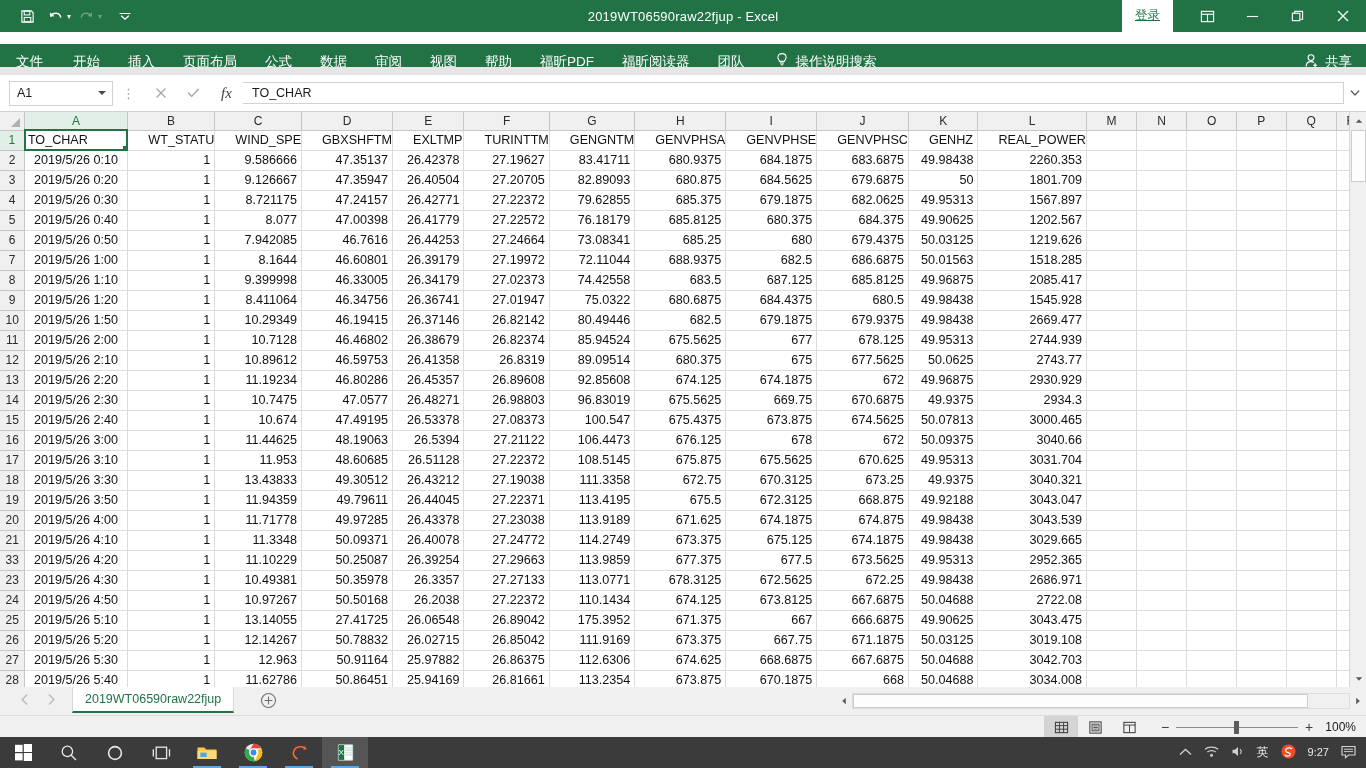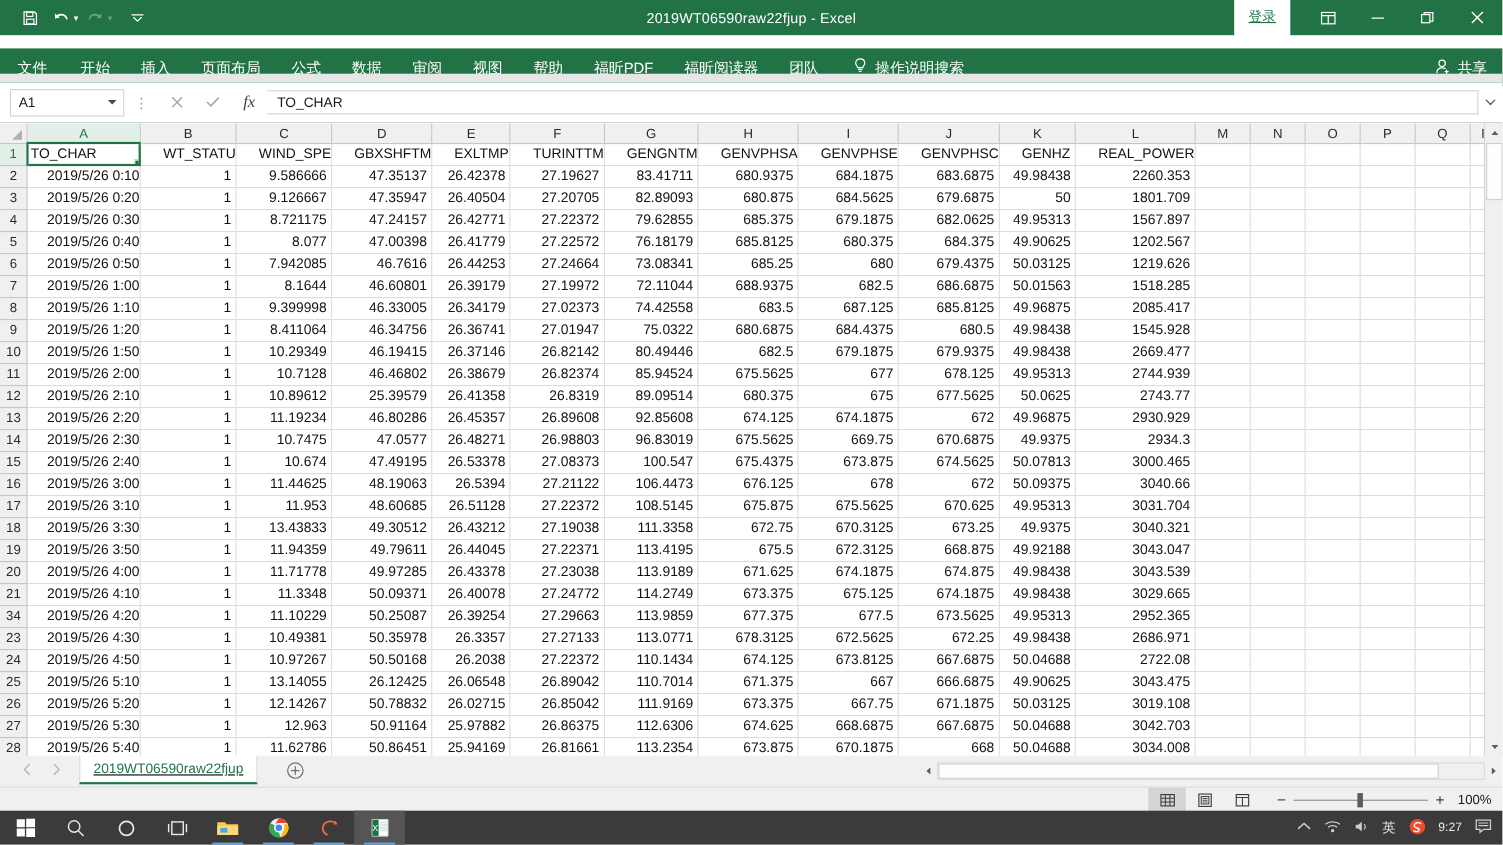--- a/index.html
+++ b/index.html
@@ -140,21 +140,21 @@
   td.rowhead.selrow {
     background: #e2efe8; color: #217346; border-right: 2px solid #217346;
   }
   td.cell {
     height: 20px; border-right: 1px solid #dcdcdc; border-bottom: 1px solid #dcdcdc;
     font-size: 12.6px; color: #111; vertical-align: middle;
     white-space: nowrap; overflow: hidden;
     padding: 0 3px 0 2px;
   }
   td.cell.num { text-align: right; padding-right: 4px; }
-  td.cell.txt { text-align: right; padding-left: 0; }
+  td.cell.txt { text-align: center; padding-left: 0; }
   td.cell.hdr { text-align: left; padding-left: 20px; color: #111; }
   td.cell.blank { }
   td.cell.active {
     border: 2px solid #217346; position: relative;
     padding-left: 2px;
   }
   td.cell.active::after {
     content: ""; position: absolute; right: -3px; bottom: -3px;
     width: 5px; height: 5px; background: #217346; border: 1px solid #fff;
   }
@@ -170,21 +170,21 @@
   }
   .vs-thumb {
     position: absolute; left: 1px; top: 18px; width: 15px; height: 52px;
     background: #fdfdfd; border: 1px solid #cdcdcd;
   }
   .vs-bot { position: absolute; left: 0; bottom: 0; }
 
   
   .tabbar {
     position: absolute; left: 0; top: 687px; width: 1366px; height: 28px;
-    background: #f0f0f0; display: flex; align-items: flex-start; text-decoration: underline;
+    background: #f0f0f0; display: flex; align-items: flex-start;
   }
   .nav-arrows { display: flex; align-items: center; height: 26px; padding-left: 20px; gap: 18px; }
   .nav-arrow { color: #b9b9b9; font-size: 9px; }
   .sheettab {
     margin-left: 16px; height: 26px; background: #ffffff;
     border: 1px solid #d7d7d7; border-top: none; border-bottom: 2px solid #217346;
     display: flex; align-items: center; padding: 0 12px;
     font-size: 12.5px; color: #217346;
   }
   .addsheet {
@@ -667,21 +667,21 @@
             <td class="cell blank"></td>
             <td class="cell blank"></td>
             <td class="cell blank"></td>
             <td class="cell blank"></td>
           </tr>
           <tr>
             <td class="rowhead">12</td>
             <td class="cell txt">2019/5/26 2:10</td>
             <td class="cell num">1</td>
             <td class="cell num">10.89612</td>
-            <td class="cell num">25.39579</td>
+            <td class="cell num">46.59753</td>
             <td class="cell num">26.41358</td>
             <td class="cell num">26.8319</td>
             <td class="cell num">89.09514</td>
             <td class="cell num">680.375</td>
             <td class="cell num">675</td>
             <td class="cell num">677.5625</td>
             <td class="cell num">50.0625</td>
             <td class="cell num">2743.77</td>
             <td class="cell blank"></td>
             <td class="cell blank"></td>
@@ -873,21 +873,21 @@
             <td class="cell num">49.98438</td>
             <td class="cell num">3029.665</td>
             <td class="cell blank"></td>
             <td class="cell blank"></td>
             <td class="cell blank"></td>
             <td class="cell blank"></td>
             <td class="cell blank"></td>
             <td class="cell blank"></td>
           </tr>
           <tr>
-            <td class="rowhead">34</td>
+            <td class="rowhead">33</td>
             <td class="cell txt">2019/5/26 4:20</td>
             <td class="cell num">1</td>
             <td class="cell num">11.10229</td>
             <td class="cell num">50.25087</td>
             <td class="cell num">26.39254</td>
             <td class="cell num">27.29663</td>
             <td class="cell num">113.9859</td>
             <td class="cell num">677.375</td>
             <td class="cell num">677.5</td>
             <td class="cell num">673.5625</td>
@@ -940,24 +940,24 @@
             <td class="cell blank"></td>
             <td class="cell blank"></td>
             <td class="cell blank"></td>
             <td class="cell blank"></td>
           </tr>
           <tr>
             <td class="rowhead">25</td>
             <td class="cell txt">2019/5/26 5:10</td>
             <td class="cell num">1</td>
             <td class="cell num">13.14055</td>
-            <td class="cell num">26.12425</td>
+            <td class="cell num">27.41725</td>
             <td class="cell num">26.06548</td>
             <td class="cell num">26.89042</td>
-            <td class="cell num">110.7014</td>
+            <td class="cell num">175.3952</td>
             <td class="cell num">671.375</td>
             <td class="cell num">667</td>
             <td class="cell num">666.6875</td>
             <td class="cell num">49.90625</td>
             <td class="cell num">3043.475</td>
             <td class="cell blank"></td>
             <td class="cell blank"></td>
             <td class="cell blank"></td>
             <td class="cell blank"></td>
             <td class="cell blank"></td>

